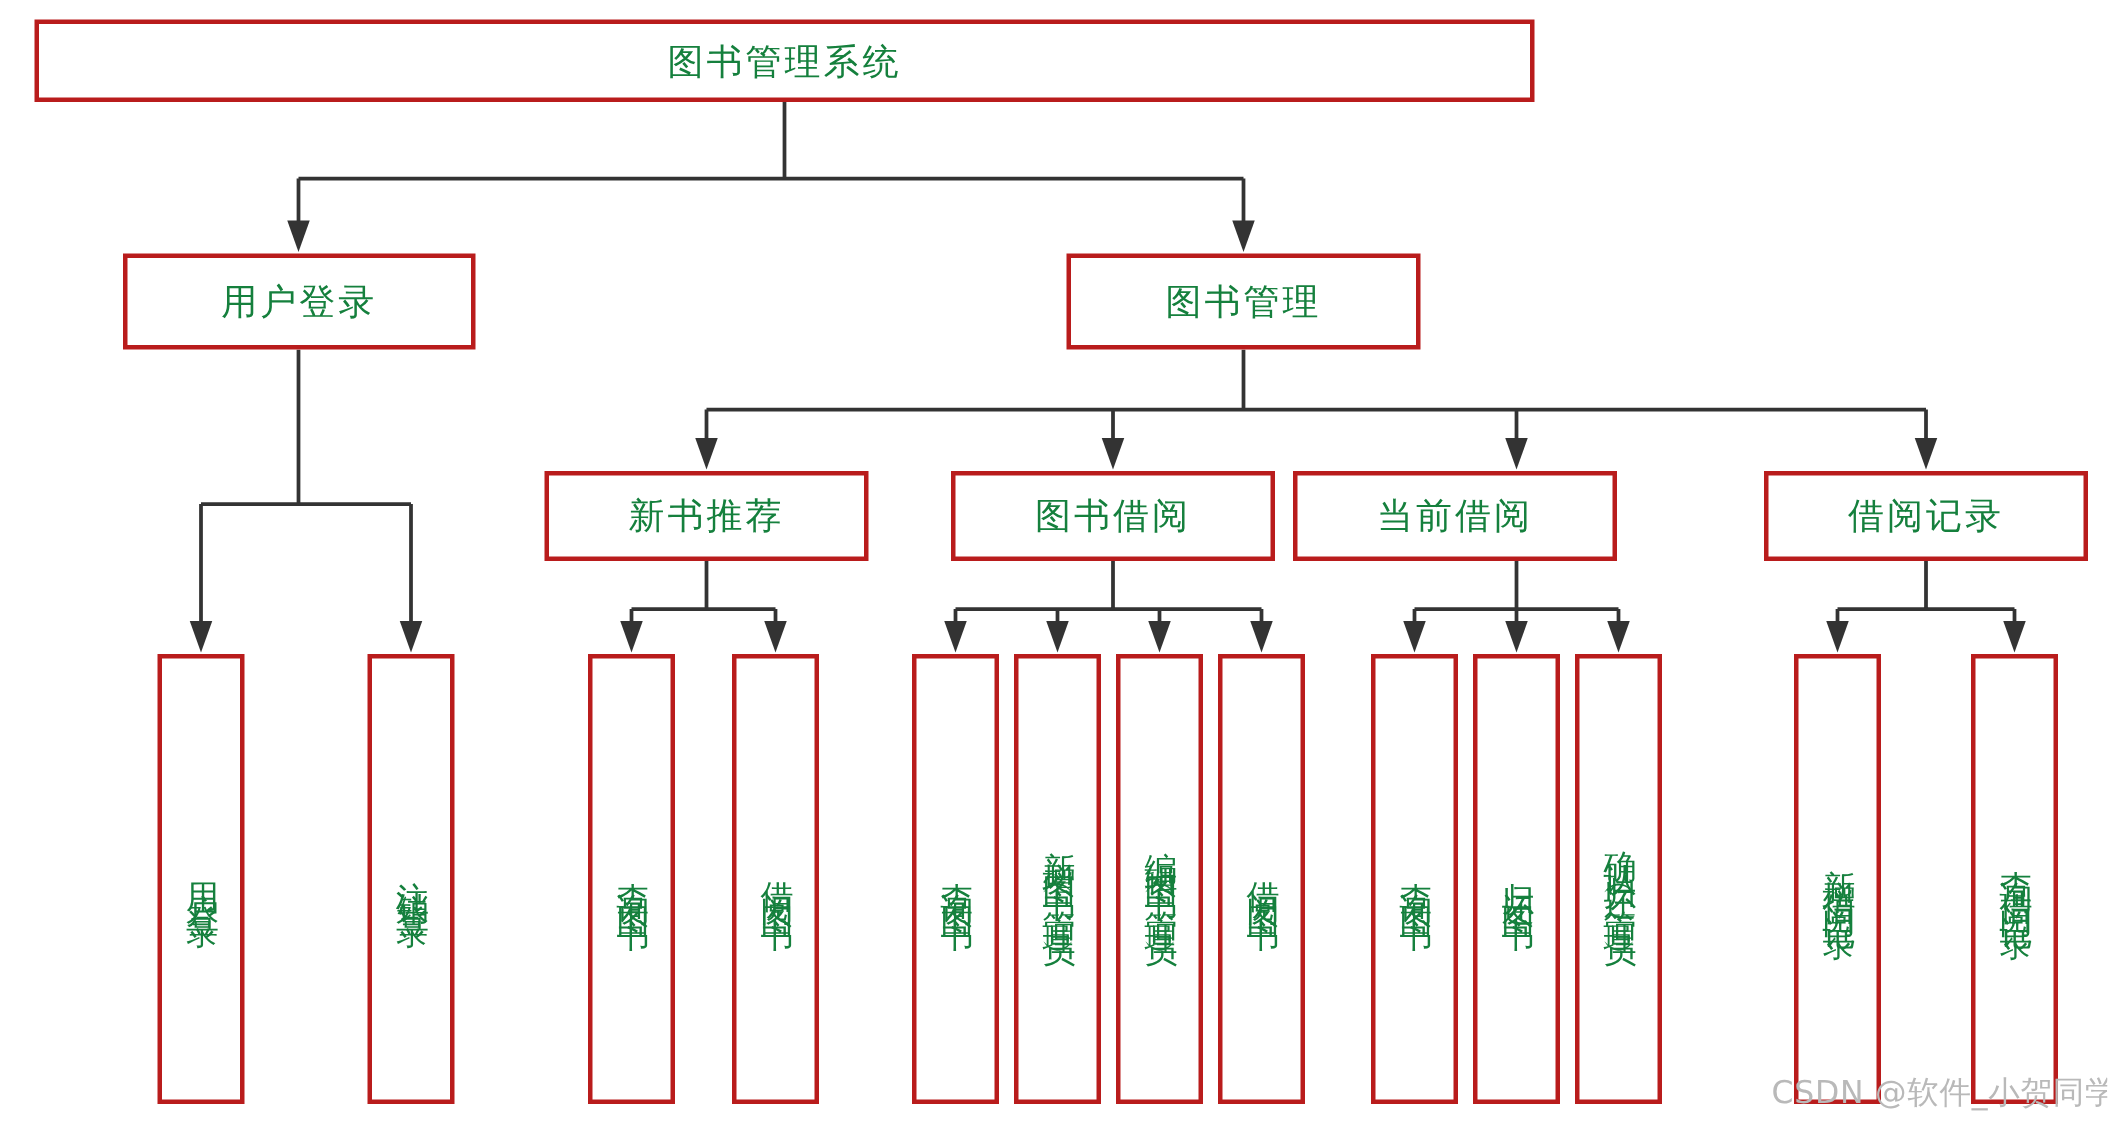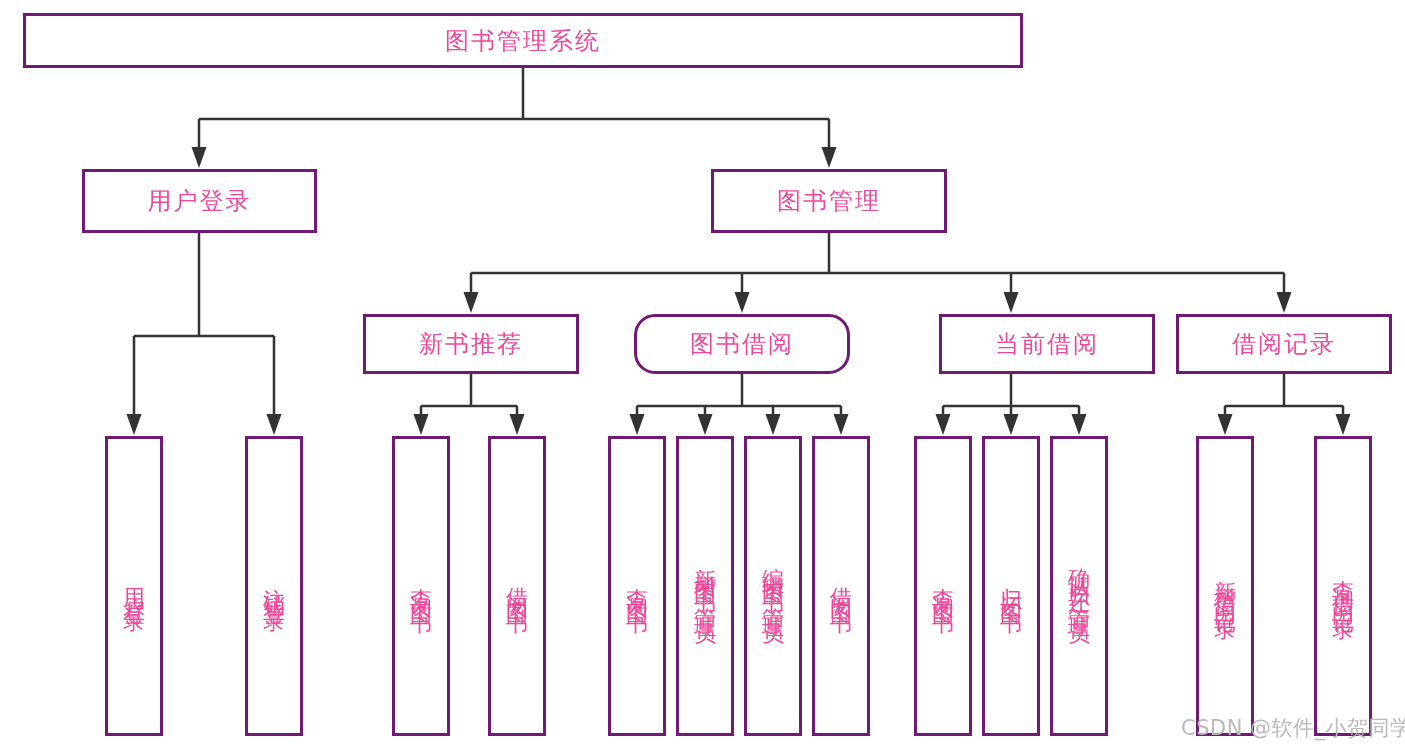--- a/index.html
+++ b/index.html
@@ -10,40 +10,40 @@
     overflow:hidden;
     font-family:"DejaVu Sans","Liberation Sans",sans-serif;
   }
   svg.edges{position:absolute;left:0;top:0;z-index:1;}
   svg.edges path{fill:none;stroke:#333333;stroke-width:2.5;}
   svg.edges polygon{fill:#333333;stroke:none;}
   .node{
     position:absolute;
     box-sizing:border-box;
     background:#ffffff;
-    border:3px solid #701a75;
+    border:3px solid #b91c1c;
     display:flex;align-items:center;justify-content:center;
-    color:#ec4899;
+    color:#15803d;
     z-index:2;
     text-align:center;
   }
   .node.h{font-size:24px;letter-spacing:2px;white-space:nowrap;}
   .node.v{font-size:22px;}
   .node.v .vtext{
     writing-mode:vertical-lr;
     letter-spacing:8px;
     line-height:1;
   }
   
   .n-root          {left:23px;  top:13px;  width:1000px;height:55px;}
   .n-user-login    {left:82px;  top:169px; width:235px; height:64px;}
   .n-book-mgmt     {left:711px; top:169px; width:236px; height:64px;text-align:center;}
   .n-new-book-rec  {left:363px; top:314px; width:216px; height:60px;}
-  .n-book-borrow   {left:634px; top:314px; width:216px; height:60px;border-radius:21px;}
-  .n-current-borrow{left:939px; top:314px; width:216px; height:60px;}
+  .n-book-borrow   {left:634px; top:314px; width:216px; height:60px;}
+  .n-current-borrow{left:862px; top:314px; width:216px; height:60px;}
   .n-borrow-record {left:1176px;top:314px; width:216px; height:60px;}
   .leaf{top:436px;width:58px;height:300px;}
   .n-user-login-op {left:105px;}
   .n-logout-op     {left:245px;}
   .n-rec-query     {left:392px;}
   .n-rec-borrow    {left:488px;}
   .n-bb-query      {left:608px;}
   .n-bb-add        {left:676px;}
   .n-bb-edit       {left:744px;}
   .n-bb-borrow     {left:812px;}

